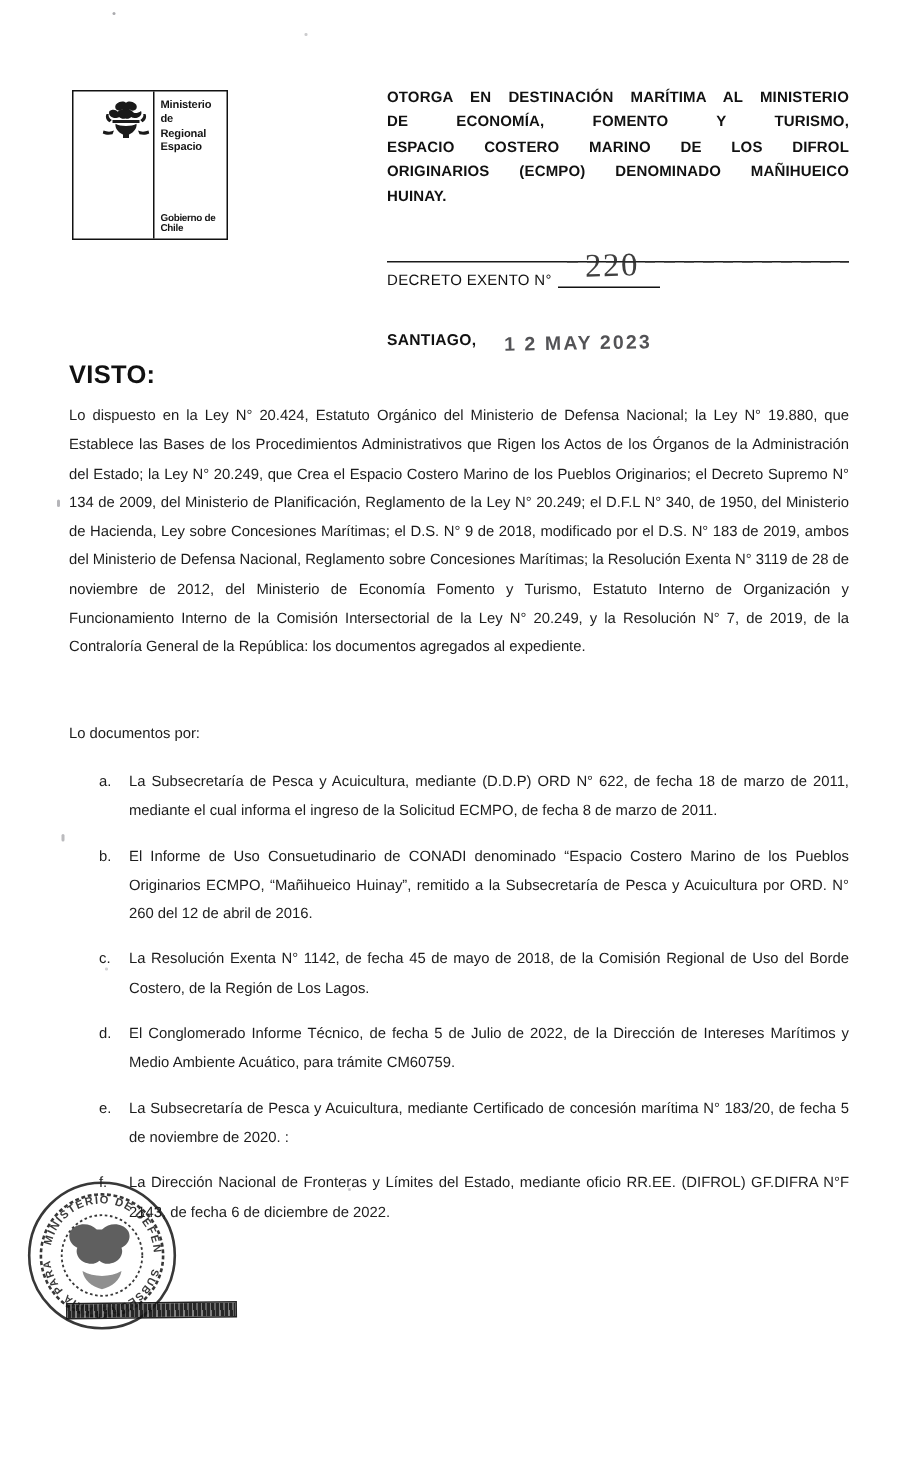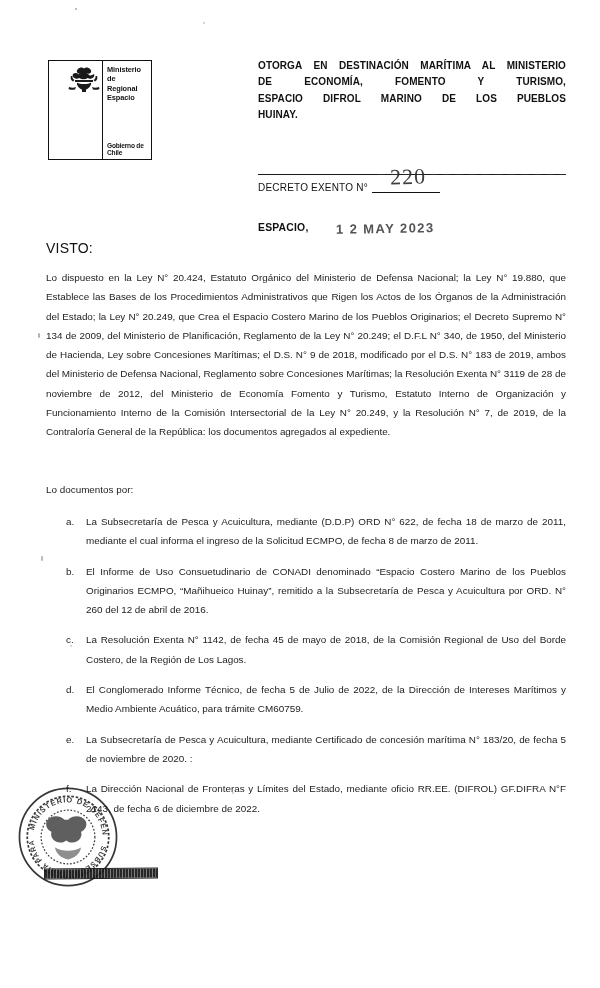--- a/index.html
+++ b/index.html
@@ -169,22 +169,22 @@
     transform: rotate(-1deg);
     opacity: .82;
     white-space: nowrap;
   }
 
   
   .visto-label {
     position: absolute;
     left: 46px;
     top: 240px;
-    font-size: 14px;
-    font-weight: 400;
+    font-size: 17px;
+    font-weight: 700;
     letter-spacing: .2px;
     color: #111;
   }
   .visto-body {
     position: absolute;
     left: 46px;
     top: 268px;
     width: 520px;
     font-size: 9.9px;
     line-height: 19.3px;
@@ -285,33 +285,34 @@
         <div>Regional</div>
         <div>Espacio</div>
       </div>
       <div class="lh-foot">Gobierno de Chile</div>
     </div>
   </div>
 
   <div class="title-block" id="title-block">
       <div>OTORGA EN DESTINACIÓN MARÍTIMA AL MINISTERIO</div>
       <div>DE ECONOMÍA, FOMENTO Y TURISMO,</div>
-      <div>ESPACIO DIFROL MARINO DE LOS PUEBLOS</div>
+      <div>ESPACIO COSTERO MARINO DE LOS DIFROL</div>
+      <div>ORIGINARIOS (ECMPO) DENOMINADO MAÑIHUEICO</div>
       <div class="last-line">HUINAY.</div>
     </div>
 
   <div class="title-rule"></div>
 
   <div class="decreto-number">220</div>
 
   <div class="decreto-line">
     <span>DECRETO EXENTO N°</span><span class="decreto-blank"></span>
   </div>
 
-  <div class="santiago">ESPACIO,</div>
+  <div class="santiago">SANTIAGO,</div>
   <div class="date-stamp">1 2 MAY 2023</div>
 
   <div class="visto-label">VISTO:</div>
   <div class="visto-body">Lo dispuesto en la Ley N° 20.424, Estatuto Orgánico del Ministerio de Defensa Nacional; la Ley N° 19.880, que Establece las Bases de los Procedimientos Administrativos que Rigen los Actos de los Órganos de la Administración del Estado; la Ley N° 20.249, que Crea el Espacio Costero Marino de los Pueblos Originarios; el Decreto Supremo N° 134 de 2009, del Ministerio de Planificación, Reglamento de la Ley N° 20.249; el D.F.L N° 340, de 1950, del Ministerio de Hacienda, Ley sobre Concesiones Marítimas; el D.S. N° 9 de 2018, modificado por el D.S. N° 183 de 2019, ambos del Ministerio de Defensa Nacional, Reglamento sobre Concesiones Marítimas; la Resolución Exenta N° 3119 de 28 de noviembre de 2012, del Ministerio de Economía Fomento y Turismo, Estatuto Interno de Organización y Funcionamiento Interno de la Comisión Intersectorial de la Ley N° 20.249, y la Resolución N° 7, de 2019, de la Contraloría General de la República: los documentos agregados al expediente.</div>
 
   <div class="informado-label">Lo documentos por:</div>
 
   <div class="items" id="items">
       <div class="item"><span class="marker">a.</span><span>La Subsecretaría de Pesca y Acuicultura, mediante (D.D.P) ORD N° 622, de fecha 18 de marzo de 2011, mediante el cual informa el ingreso de la Solicitud ECMPO, de fecha 8 de marzo de 2011.</span></div>
       <div class="item"><span class="marker">b.</span><span>El Informe de Uso Consuetudinario de CONADI denominado “Espacio Costero Marino de los Pueblos Originarios ECMPO, “Mañihueico Huinay”, remitido a la Subsecretaría de Pesca y Acuicultura por ORD. N° 260 del 12 de abril de 2016.</span></div>

